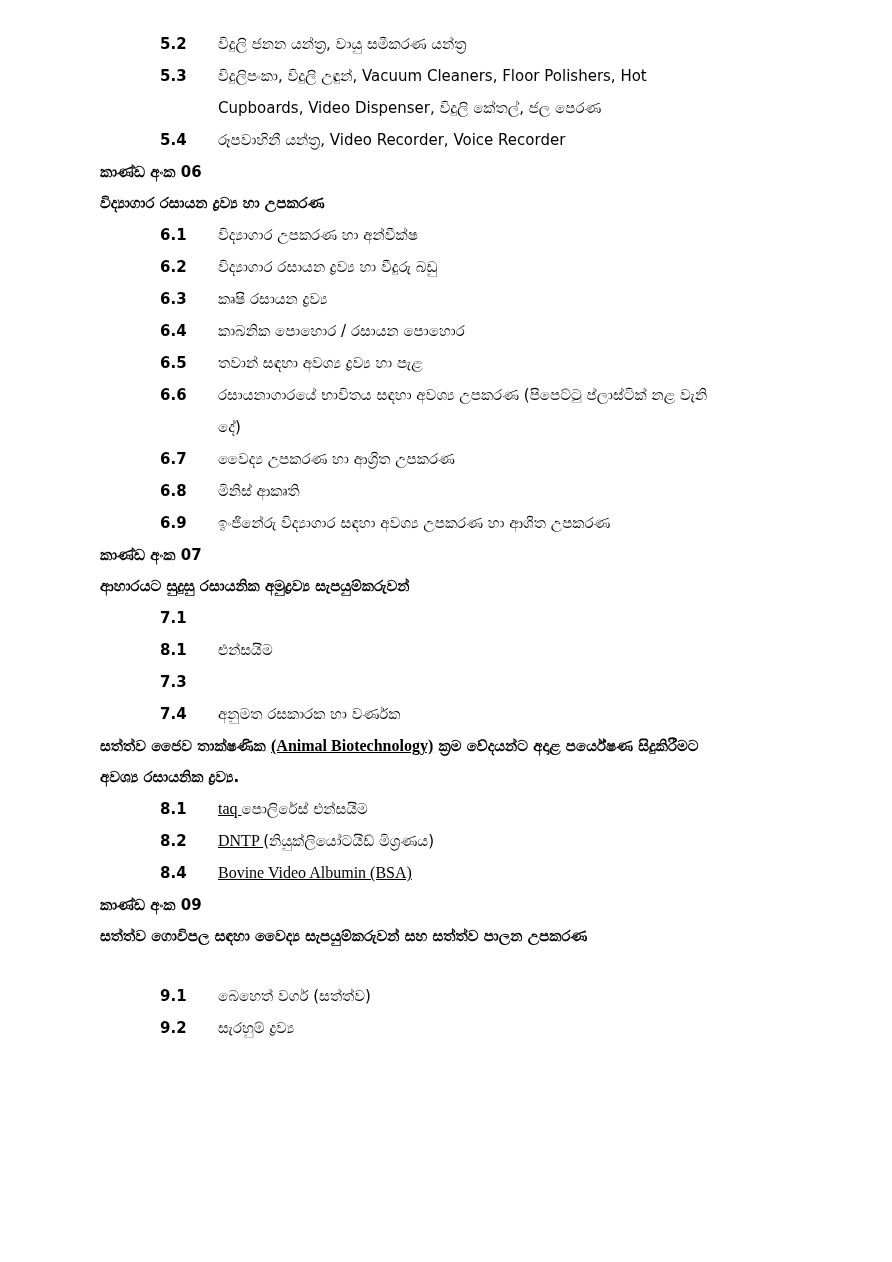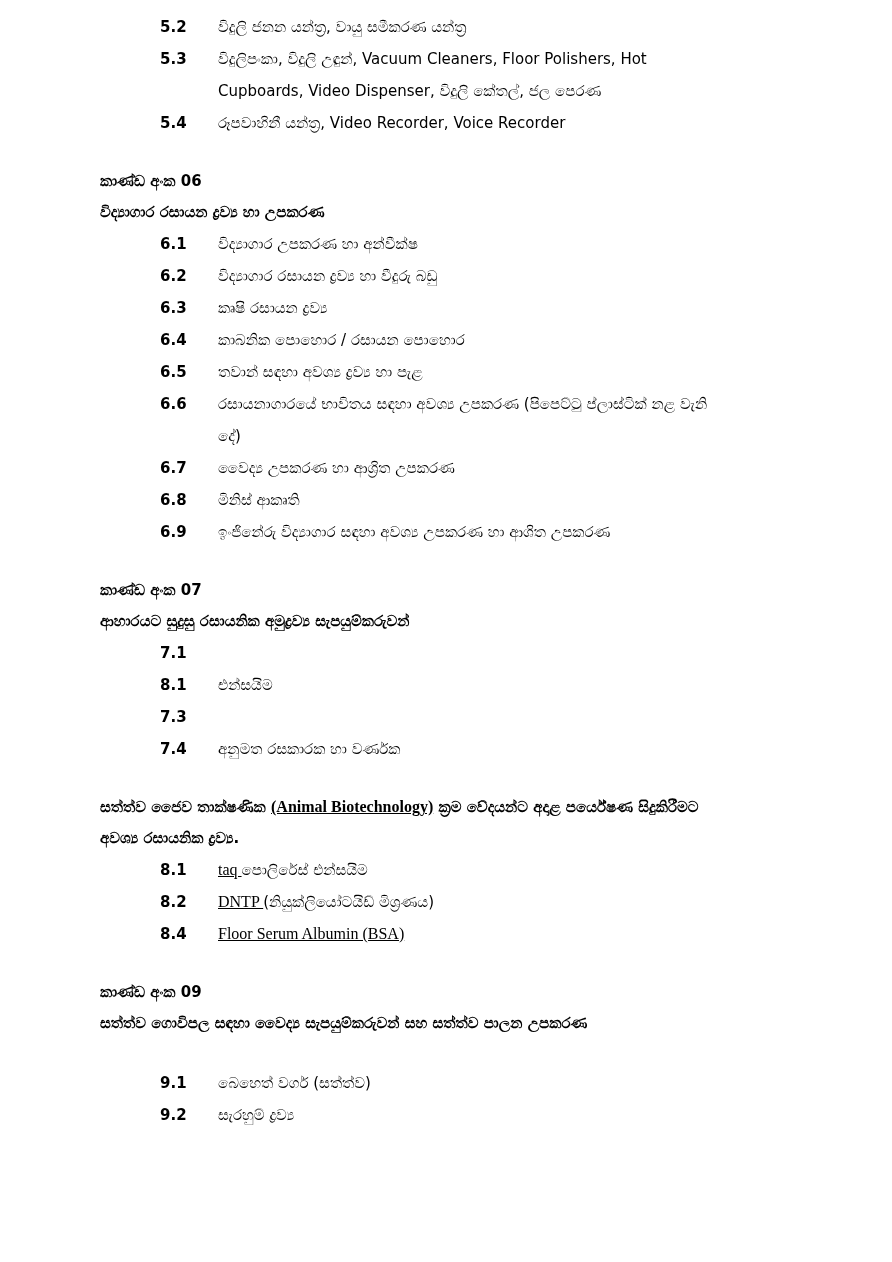--- a/index.html
+++ b/index.html
@@ -11,25 +11,25 @@
     width: 892px;
     height: 1262px;
     color: #000000;
     font-family: "DejaVu Sans", sans-serif;
     overflow: hidden;
   }
   .doc {
     box-sizing: border-box;
     width: 816px;
     height: 1262px;
-    padding: 11px 90px 0 100px;
+    padding: 28px 90px 0 100px;
     font-size: 15px;
   }
   .section { margin: 0; }
-  .section + .section { margin-top: 26px; }
+  .section + .section { }
   .sec-heading {
     margin: 0;
     font-size: 15px;
     font-weight: bold;
     line-height: 32px;
   }
   .sec-subheading {
     margin: 0;
     font-weight: bold;
     line-height: 31px;
@@ -150,21 +150,21 @@
       <div class="item">
         <span class="num">8.1</span>
         <span class="txt"><span class="serif-en">taq </span><span>පොලිරේස් එන්සයිම</span></span>
       </div>
       <div class="item">
         <span class="num">8.2</span>
         <span class="txt"><span class="serif-en">DNTP </span><span>(නියුක්ලියෝටයිඩ් මිශ්‍රණය)</span></span>
       </div>
       <div class="item">
         <span class="num">8.4</span>
-        <span class="txt"><span class="serif-en">Floor Serum Albumin (BSA)</span><span></span></span>
+        <span class="txt"><span class="serif-en">Bovine Video Albumin (BSA)</span><span></span></span>
       </div>
     </div>
   </div>
 
   <div class="section">
     <h2 class="sec-heading">කාණ්ඩ අංක 09</h2>
     <p class="sec-subheading">සත්ත්ව ගොවිපල සඳහා  වෛද්‍ය සැපයුම්කරුවන් සහ සත්ත්ව පාලන උපකරණ</p>
     <div class="items gap-before">
       <div class="item">
         <span class="num">9.1</span>

